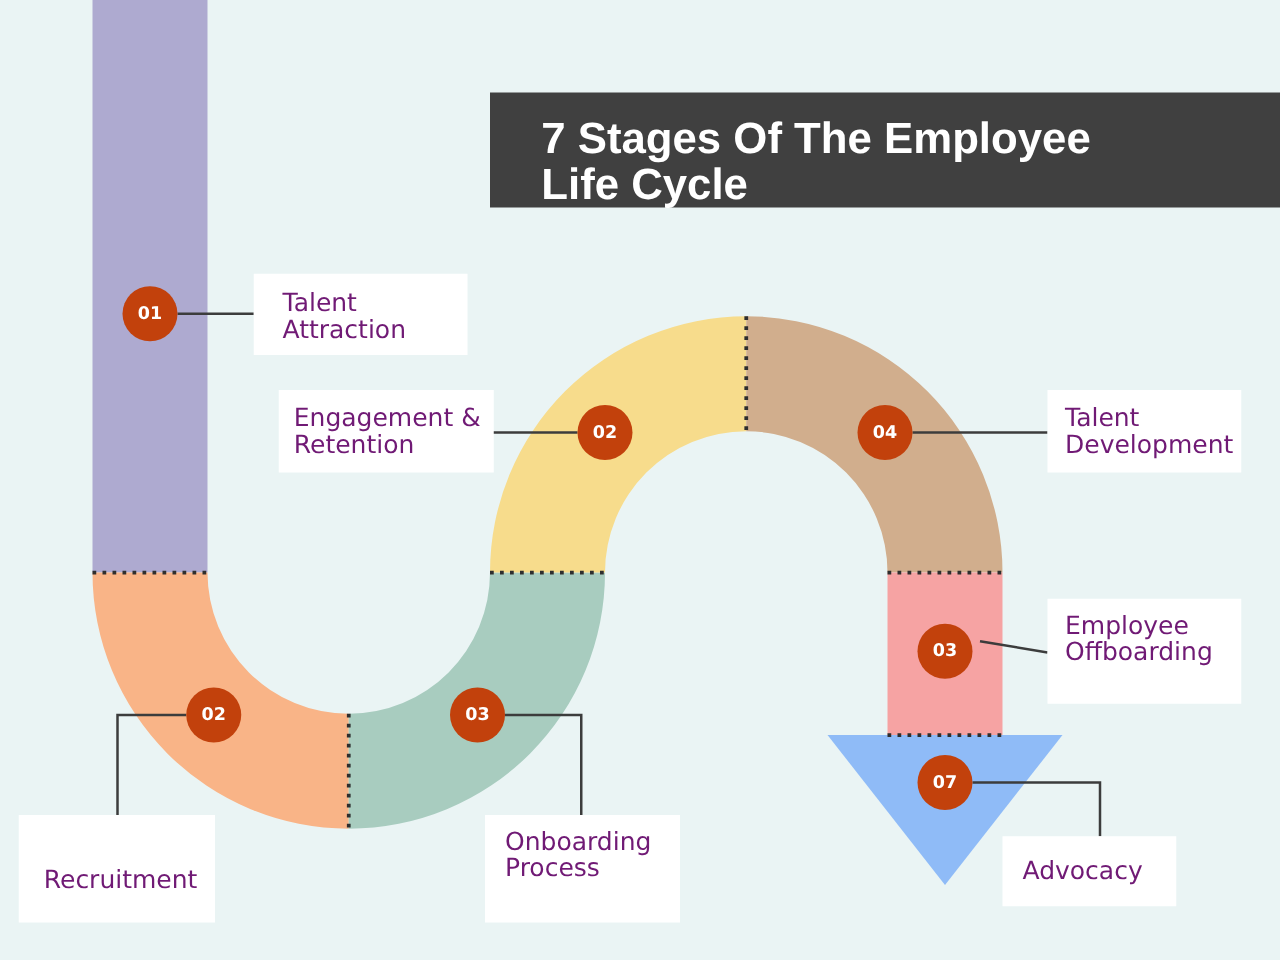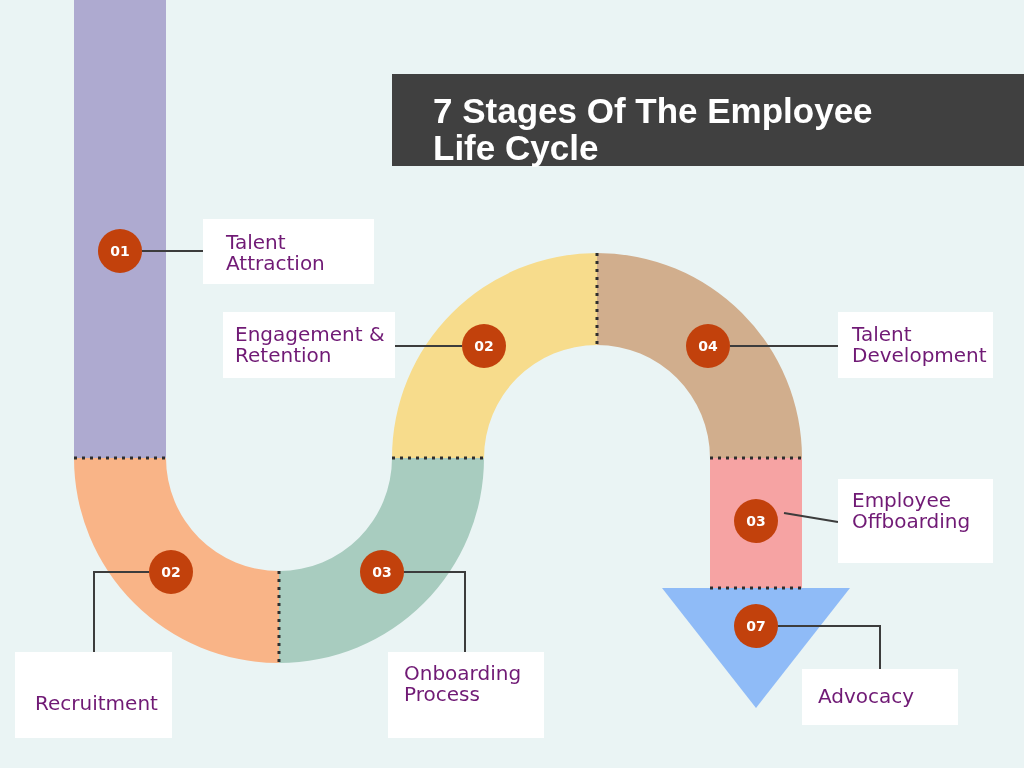--- a/index.html
+++ b/index.html
@@ -90,13 +90,13 @@
 Attraction</div>
 <div class="label-box" style="left:15px; top:652px; width:157px; height:86px; padding:41px 0 0 20px;">Recruitment</div>
 <div class="label-box" style="left:388px; top:652px; width:156px; height:86px; padding:11px 0 0 16px;">Onboarding
 Process</div>
 <div class="label-box" style="left:202px; top:312px; width:172px; height:66px; padding:12px 0 0 12px;margin-left:21px;">Engagement &amp;
 Retention</div>
 <div class="label-box" style="left:838px; top:312px; width:155px; height:66px; padding:12px 0 0 14px;">Talent
 Development</div>
 <div class="label-box" style="left:838px; top:479px; width:155px; height:84px; padding:11px 0 0 14px;">Employee
 Offboarding</div>
-<div class="label-box" style="left:802px; top:669px; width:156px; height:56px; padding:17px 0 0 16px;">Advocacy</div>
+<div class="label-box" style="left:802px; top:669px; width:139px; height:56px; padding:17px 0 0 16px;">Advocacy</div>
 
 </body></html>

